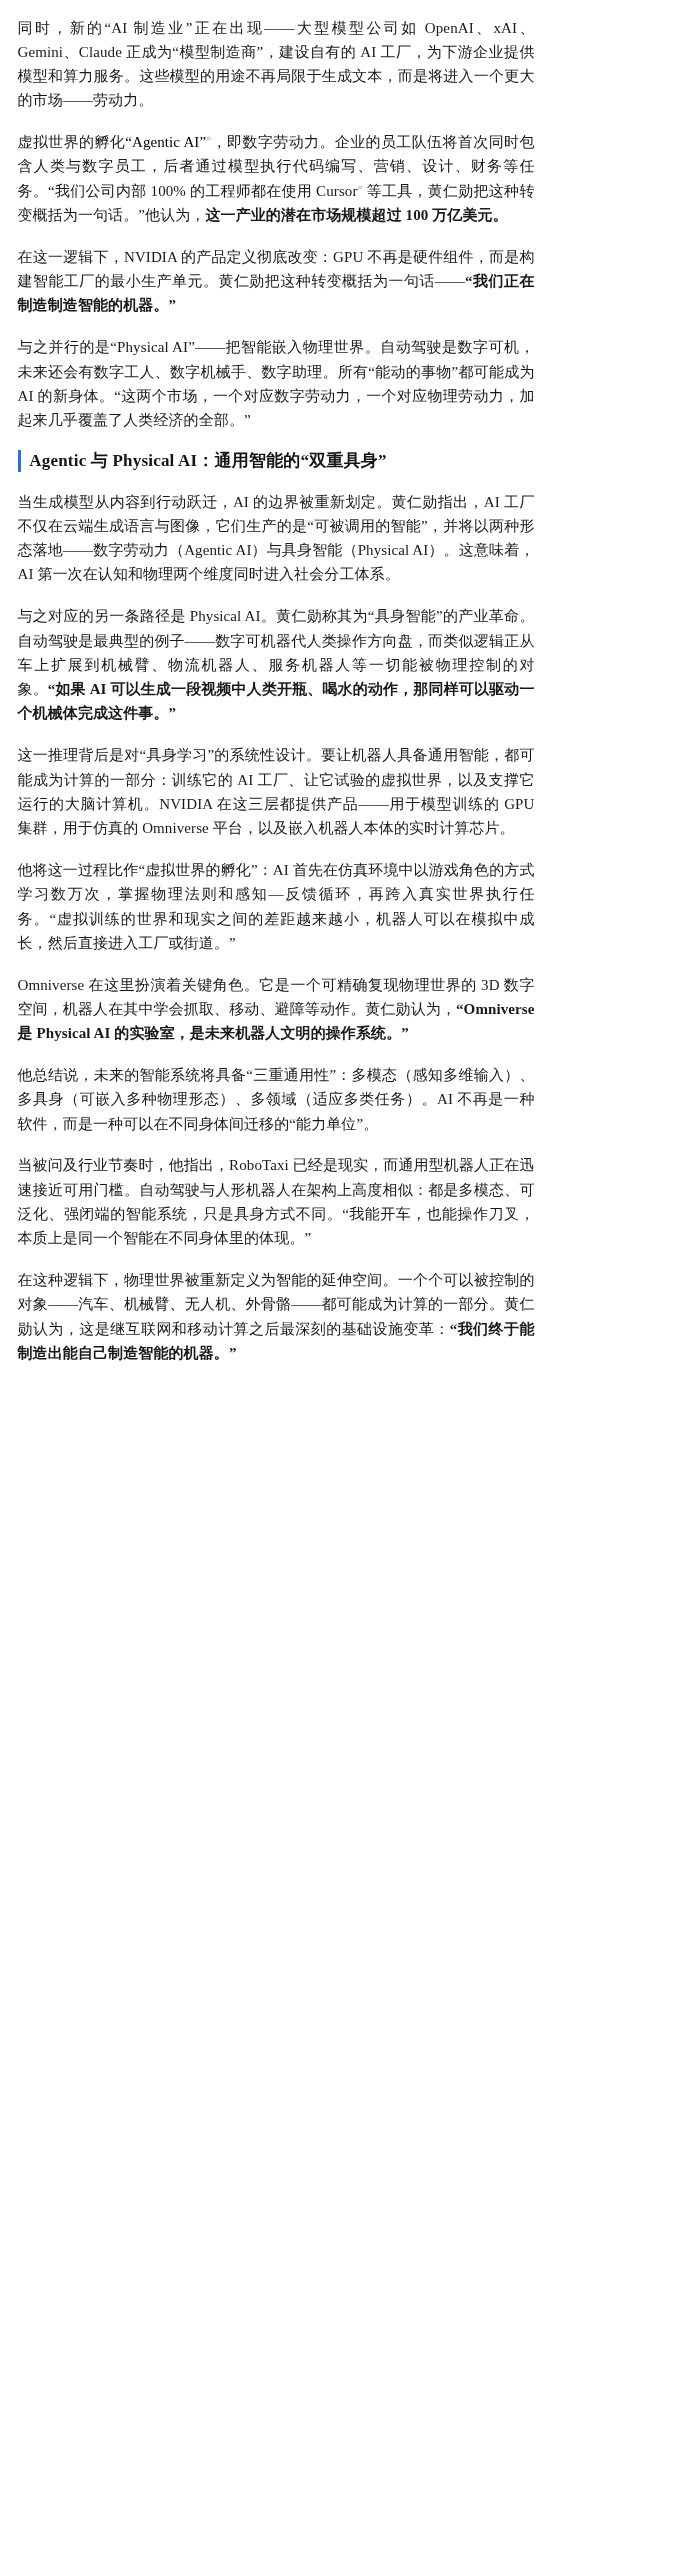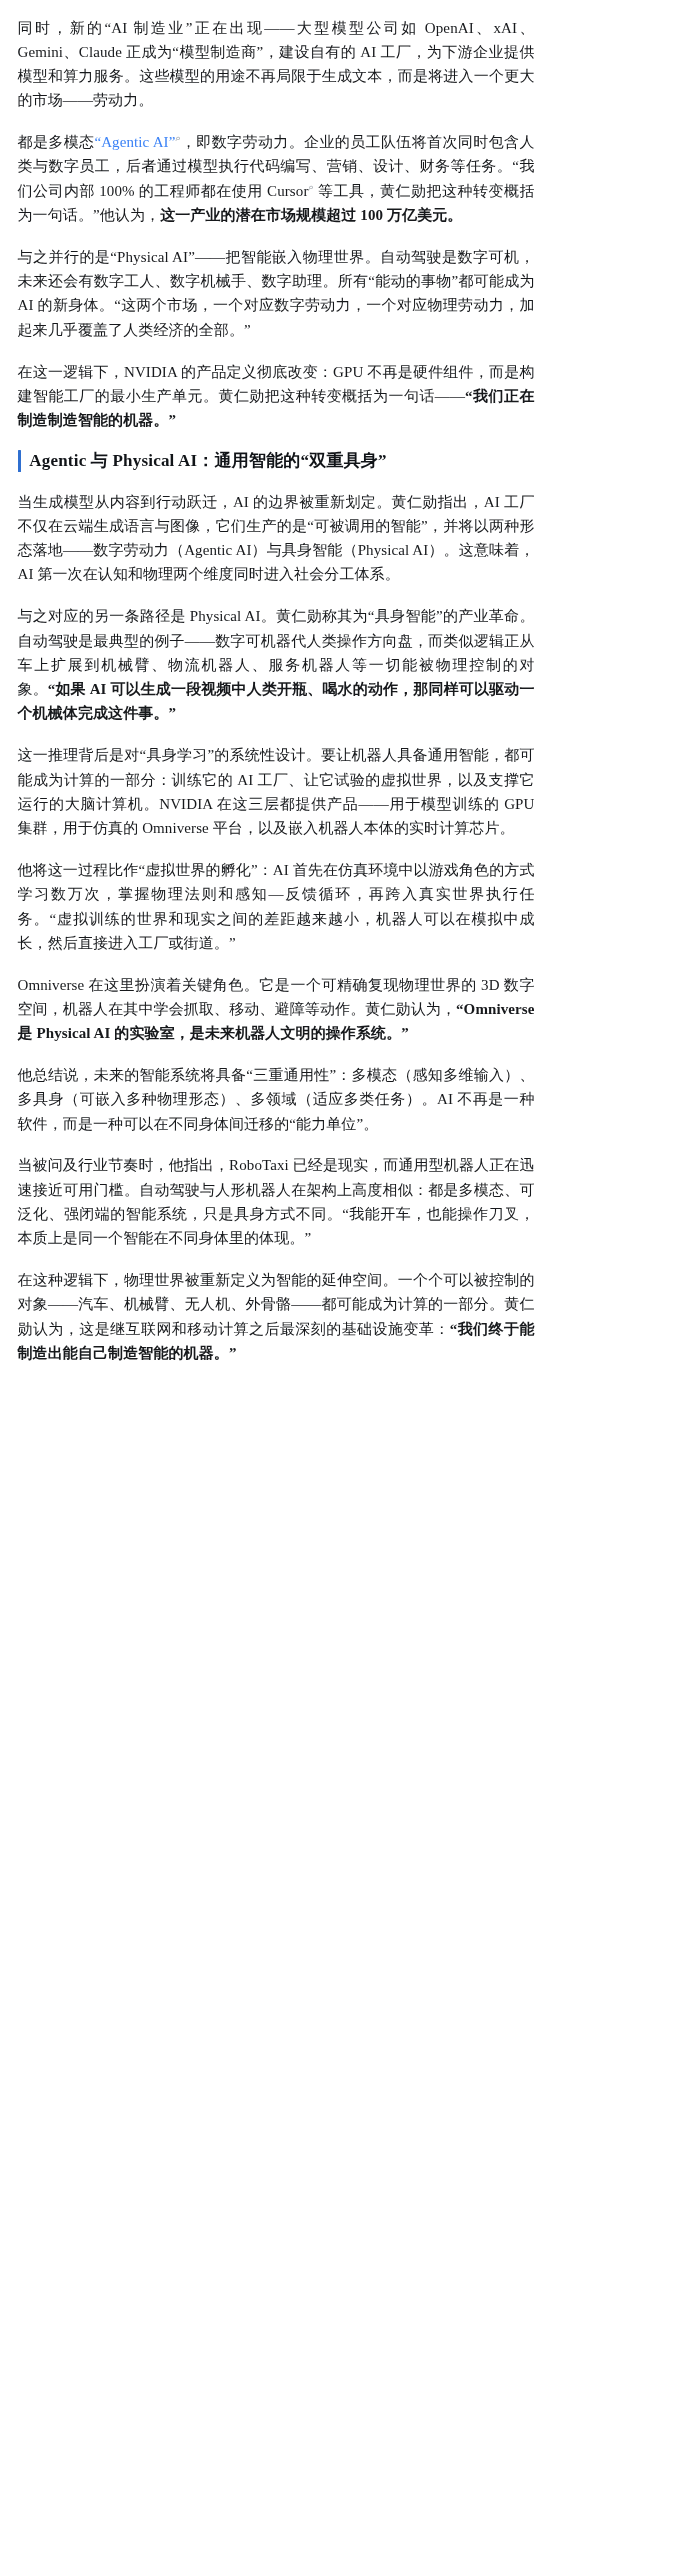--- a/index.html
+++ b/index.html
@@ -21,21 +21,21 @@
     font-size: 15px;
     line-height: 1.62;
     margin: 0 0 17.5px 0;
     text-align: justify;
     letter-spacing: 0.1px;
     color: #17191c;
   }
   p.para:last-child { margin-bottom: 12px; }
 
   .link {
-    color: #3b82f6;
+    color: #000000;
     text-decoration: none;
   }
   .sup-icon {
     font-size: 0.62em;
     vertical-align: super;
     color: #6d7680;
     letter-spacing: 0;
   }
   .bold { font-weight: bold; }
 
@@ -64,23 +64,23 @@
     color: #111418;
     font-family: "Liberation Serif", "DejaVu Serif", serif;
   }
 </style>
 </head>
 <body>
 
 <div class="page">
   <div id="content">
       <p class="para"><span>同时，新的“AI 制造业”正在出现——大型模型公司如 OpenAI、xAI、Gemini、Claude 正成为“模型制造商”，建设自有的 AI 工厂，为下游企业提供模型和算力服务。这些模型的用途不再局限于生成文本，而是将进入一个更大的市场——劳动力。</span></p>
-      <p class="para"><span>都是多模态</span><a class="link" href="#">“Agentic AI</a><a class="link" href="#">”</a><span class="sup-icon">⌕</span><span>，即数字劳动力。企业的员工队伍将首次同时包含人类与数字员工，后者通过模型执行代码编写、营销、设计、财务等任务。“我们公司内部 100% 的工程师都在使用 Cursor</span><span></span><span class="sup-icon">⌕</span><span> 等工具，黄仁勋把这种转变概括为一句话。”他认为，</span><strong class="bold">这一产业的潜在市场规模超过 100 万亿美元。</strong></p>
+      <p class="para"><span>虚拟世界的孵化</span><a class="link" href="#">“Agentic AI</a><a class="link" href="#">”</a><span class="sup-icon">⌕</span><span>，即数字劳动力。企业的员工队伍将首次同时包含人类与数字员工，后者通过模型执行代码编写、营销、设计、财务等任务。“我们公司内部 100% 的工程师都在使用 Cursor</span><span></span><span class="sup-icon">⌕</span><span> 等工具，黄仁勋把这种转变概括为一句话。”他认为，</span><strong class="bold">这一产业的潜在市场规模超过 100 万亿美元。</strong></p>
+      <p class="para"><span>在这一逻辑下，NVIDIA 的产品定义彻底改变：GPU 不再是硬件组件，而是构建智能工厂的最小生产单元。黄仁勋把这种转变概括为一句话——</span><strong class="bold">“我们正在制造制造智能的机器。”</strong></p>
       <p class="para"><span>与之并行的是“Physical AI”——把智能嵌入物理世界。自动驾驶是数字可机，未来还会有数字工人、数字机械手、数字助理。所有“能动的事物”都可能成为 AI 的新身体。“这两个市场，一个对应数字劳动力，一个对应物理劳动力，加起来几乎覆盖了人类经济的全部。”</span></p>
-      <p class="para"><span>在这一逻辑下，NVIDIA 的产品定义彻底改变：GPU 不再是硬件组件，而是构建智能工厂的最小生产单元。黄仁勋把这种转变概括为一句话——</span><strong class="bold">“我们正在制造制造智能的机器。”</strong></p>
       <div class="heading-block">
         <div class="heading-bar"></div>
         <h2 class="heading-text">Agentic 与 Physical AI：通用智能的“双重具身”</h2>
       </div>
       <p class="para"><span>当生成模型从内容到行动跃迁，AI 的边界被重新划定。黄仁勋指出，AI 工厂不仅在云端生成语言与图像，它们生产的是“可被调用的智能”，并将以两种形态落地——数字劳动力（Agentic AI）与具身智能（Physical AI）。这意味着，AI 第一次在认知和物理两个维度同时进入社会分工体系。</span></p>
       <p class="para"><span>与之对应的另一条路径是 Physical AI。黄仁勋称其为“具身智能”的产业革命。自动驾驶是最典型的例子——数字可机器代人类操作方向盘，而类似逻辑正从车上扩展到机械臂、物流机器人、服务机器人等一切能被物理控制的对象。</span><strong class="bold">“如果 AI 可以生成一段视频中人类开瓶、喝水的动作，那同样可以驱动一个机械体完成这件事。”</strong></p>
       <p class="para"><span>这一推理背后是对“具身学习”的系统性设计。要让机器人具备通用智能，都可能成为计算的一部分：训练它的 AI 工厂、让它试验的虚拟世界，以及支撑它运行的大脑计算机。NVIDIA 在这三层都提供产品——用于模型训练的 GPU 集群，用于仿真的 Omniverse 平台，以及嵌入机器人本体的实时计算芯片。</span></p>
       <p class="para"><span>他将这一过程比作“虚拟世界的孵化”：AI 首先在仿真环境中以游戏角色的方式学习数万次，掌握物理法则和感知—反馈循环，再跨入真实世界执行任务。“虚拟训练的世界和现实之间的差距越来越小，机器人可以在模拟中成长，然后直接进入工厂或街道。”</span></p>
       <p class="para"><span>Omniverse 在这里扮演着关键角色。它是一个可精确复现物理世界的 3D 数字空间，机器人在其中学会抓取、移动、避障等动作。黄仁勋认为，</span><strong class="bold">“Omniverse 是 Physical AI 的实验室，是未来机器人文明的操作系统。”</strong></p>
       <p class="para"><span>他总结说，未来的智能系统将具备“三重通用性”：多模态（感知多维输入）、多具身（可嵌入多种物理形态）、多领域（适应多类任务）。AI 不再是一种软件，而是一种可以在不同身体间迁移的“能力单位”。</span></p>

